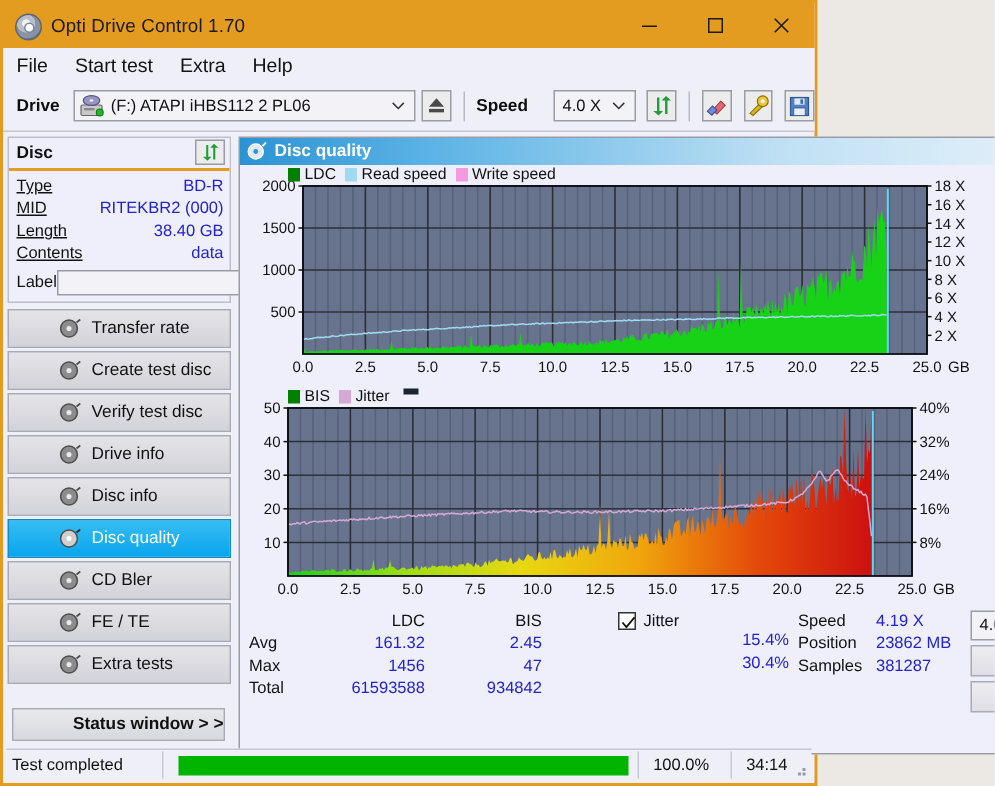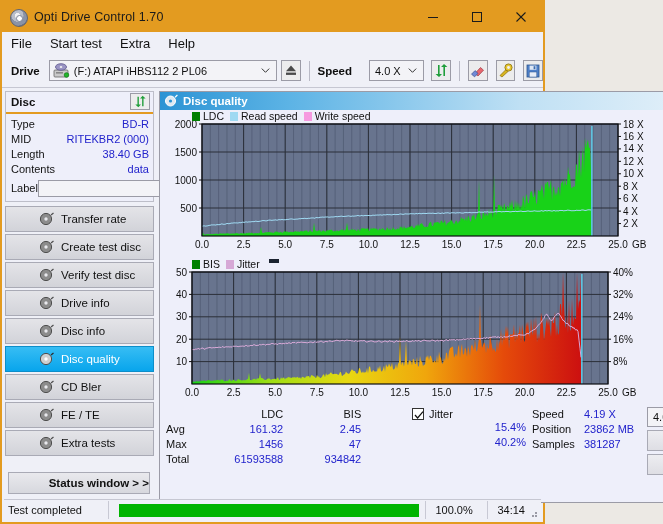--- a/index.html
+++ b/index.html
@@ -56,21 +56,21 @@
   
   .bodyrow{display:flex;height:100%;}
   .sidebar{width:156px;box-sizing:border-box;padding:0;}
   
   .disc-box{margin:3px 4px 0 3px;border:1px solid #bdbec9;background:#eeeffa;}
   .disc-hdr{height:20px;background:#eeeffa;display:flex;align-items:center;border-bottom:2px solid #e39b20;position:relative;}
   .disc-hdr .t{font-size:11.5px;font-weight:bold;color:#111;margin-left:5px;}
   .disc-hdr .b{position:absolute;right:3px;top:1px;}
   .disc-rows{padding:3px 4px 4px 5px;}
   .drow{display:flex;justify-content:space-between;line-height:15px;font-size:11px;}
-  .drow .k{color:#121212;}
+  .drow .k{color:#121212;text-decoration:underline;}
   .drow .v{color:#2223cc;}
   .labelrow{display:flex;align-items:center;margin-top:2px;}
   .labelrow .k{color:#121212;font-size:11px;width:37px;}
   .label-input{flex:1;height:17px;border:1px solid #9b9ba6;background:#f3f3f7;margin-right:4px;box-sizing:border-box;}
   
   .nav{margin:4px 4px 0 3px;}
   .navbtn{
     height:26px;margin-bottom:2px;border:1px solid #a9aab5;
     background:linear-gradient(#e4e4e8,#d2d3d9);
     display:flex;align-items:center;box-sizing:border-box;padding-left:28px;
@@ -658,21 +658,21 @@
         <div class="jitcol">
           <div class="jit-hdr">
             <div class="chk">
               <svg width="10" height="10" viewBox="0 0 10 10">
                   <path d="M1 5 L3.6 8 L9 1.6" fill="none" stroke="#111" stroke-width="1.2"></path>
                 </svg>
             </div>
             <span class="jit-lbl">Jitter</span>
           </div>
           <div class="jit-val">15.4%</div>
-          <div class="jit-val">40.2%</div>
+          <div class="jit-val">30.4%</div>
         </div>
 
         <div class="spdcol">
           <div class="sp-row">
             <div class="sp-k">Speed</div>
             <div class="sp-v">4.19 X</div>
           </div>
           <div class="sp-row">
             <div class="sp-k">Position</div>
             <div class="sp-v">23862 MB</div>

